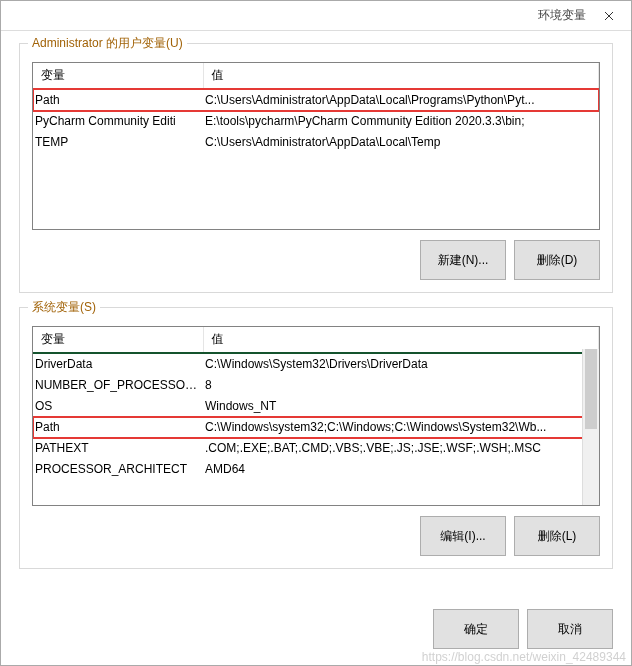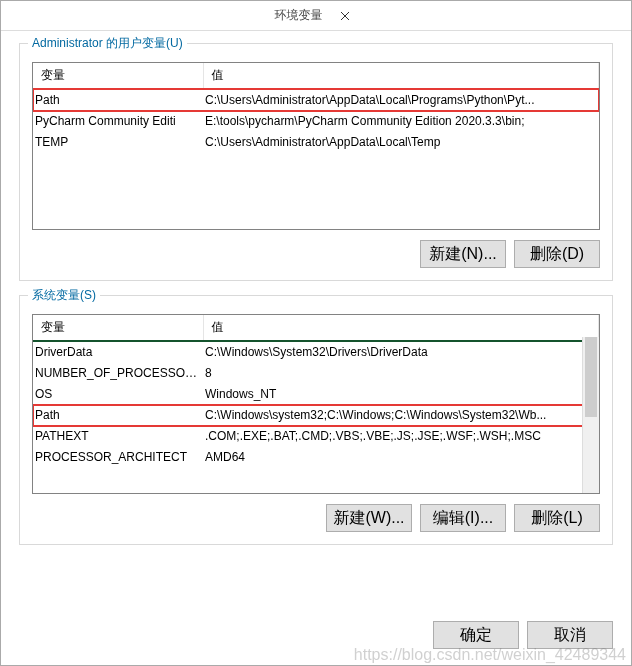--- a/index.html
+++ b/index.html
@@ -14,21 +14,21 @@
     .window {
       background: #fff;
       border: 1px solid #aaa;
       width: 632px;
       height: 666px;
       display: flex;
       flex-direction: column;
     }
     .titlebar {
       display: flex;
-      justify-content: center;
+      justify-content: flex-end;
       align-items: center;
       height: 30px;
       padding: 0 0 0 10px;
       border-bottom: 1px solid #ddd;
       background: #fff;
     }
     .titlebar-title { color: #444; }
     .close-btn {
       width: 45px;
       height: 30px;
@@ -49,21 +49,21 @@
       border: 1px solid #d9d9d9;
       position: relative;
       padding: 18px 12px 12px 12px;
     }
     .group-label {
       position: absolute;
       top: -9px;
       left: 8px;
       background: #fff;
       padding: 0 4px;
-      color: #0369a1;
+      color: #a16207;
     }
     .table-wrap {
       border: 1px solid #828282;
       height: 168px;
       position: relative;
       overflow: hidden;
       background: #fff;
     }
     .table {
       width: 100%;
@@ -106,41 +106,41 @@
       background: #cdcdcd;
     }
     .btn-row {
       display: flex;
       justify-content: flex-end;
       gap: 8px;
       margin-top: 10px;
     }
     .btn {
       min-width: 86px;
-      height: 28px;
+      height: 40px;
       border: 1px solid #adadad;
       background: #e1e1e1;
       font-family: inherit;
-      font-size: 16px;
+      font-size: 12px;
       cursor: pointer;
       padding: 0 1px;
     }
     .footer {
       display: flex;
       justify-content: flex-end;
       gap: 8px;
       padding: 12px 18px 16px 18px;
       align-items: center;
     }
     .watermark {
       position: absolute;
       right: 6px;
       bottom: 2px;
       color: rgba(120,120,120,0.35);
-      font-size: 16px;
+      font-size: 12px;
       pointer-events: none;
     }
   </style>
 </head>
 <body>
 
 <div class="window">
   <div class="titlebar">
     <span class="titlebar-title">环境变量</span>
     <div class="close-btn">
@@ -219,21 +219,20 @@
               <td>PROCESSOR_ARCHITECT</td>
               <td>AMD64</td>
             </tr>
           </tbody>
         </table>
         <div class="scrollbar">
           <div class="scroll-thumb"></div>
         </div>
       </div>
       <div class="btn-row">
-        <button class="btn">新建(W)...</button>
         <button class="btn">编辑(I)...</button>
         <button class="btn">删除(L)</button>
       </div>
     </div>
 
   </div>
 
   <div class="footer">
     <button class="btn">确定</button>
     <button class="btn">取消</button>

